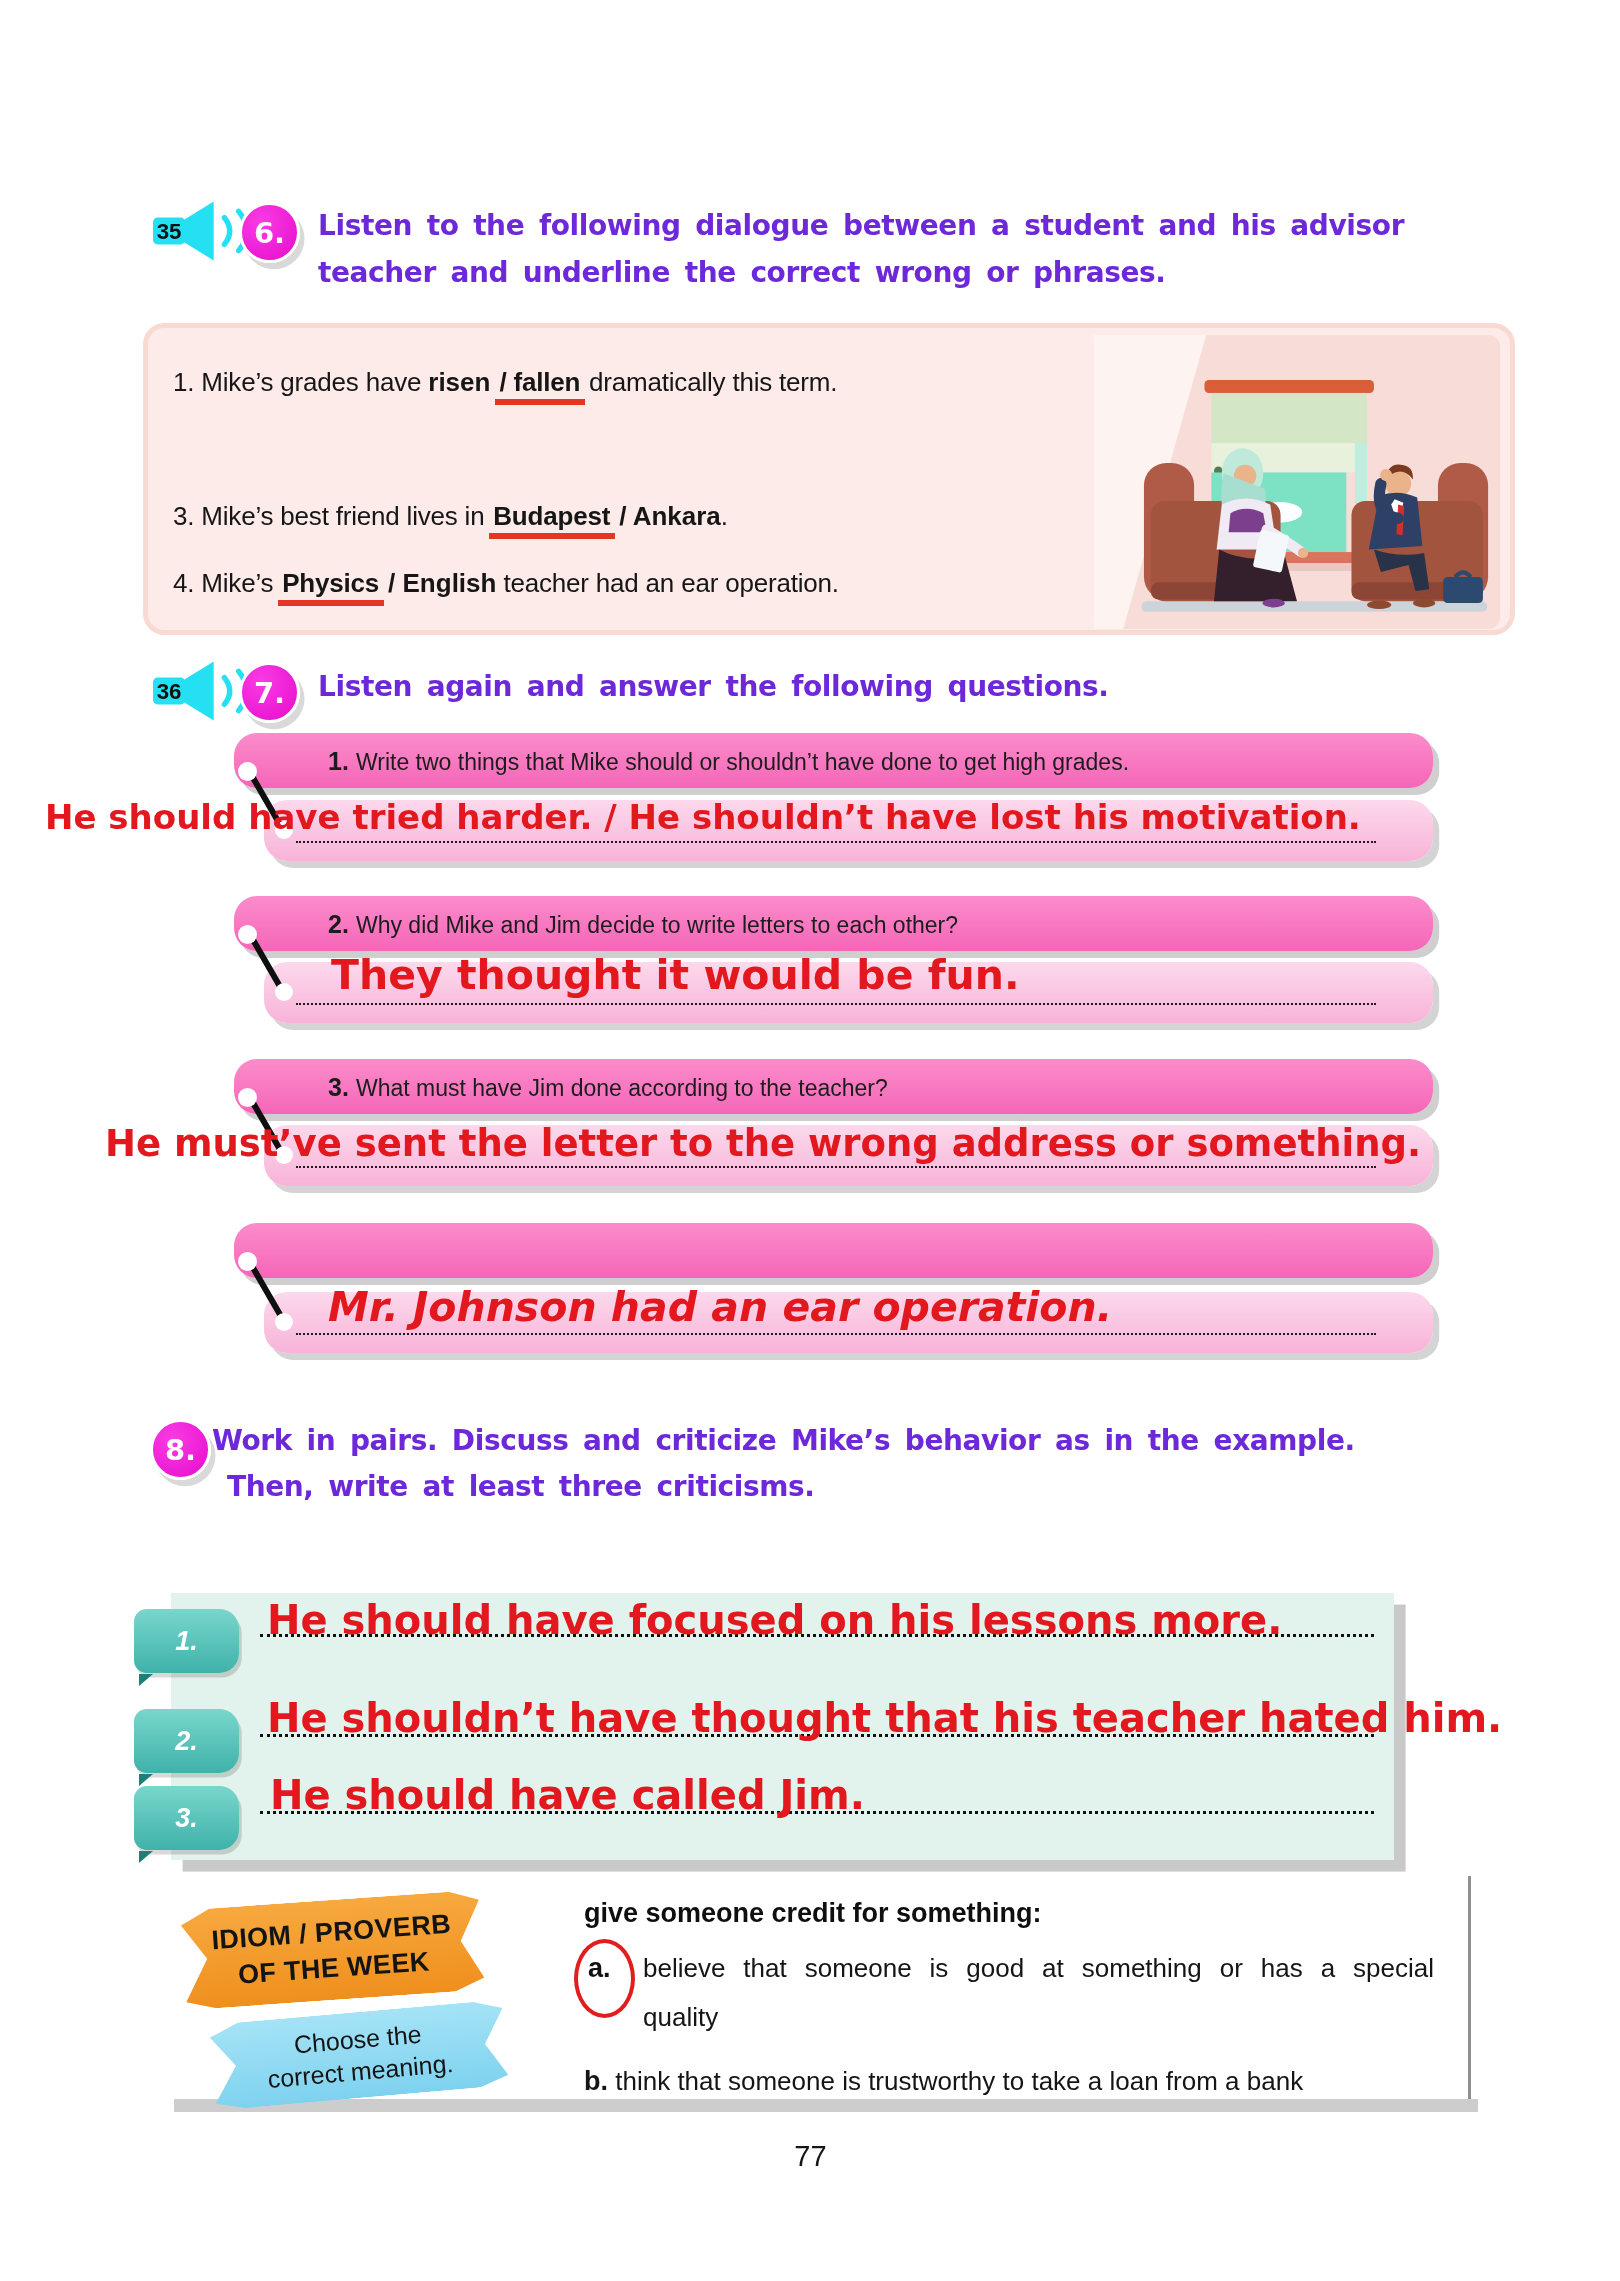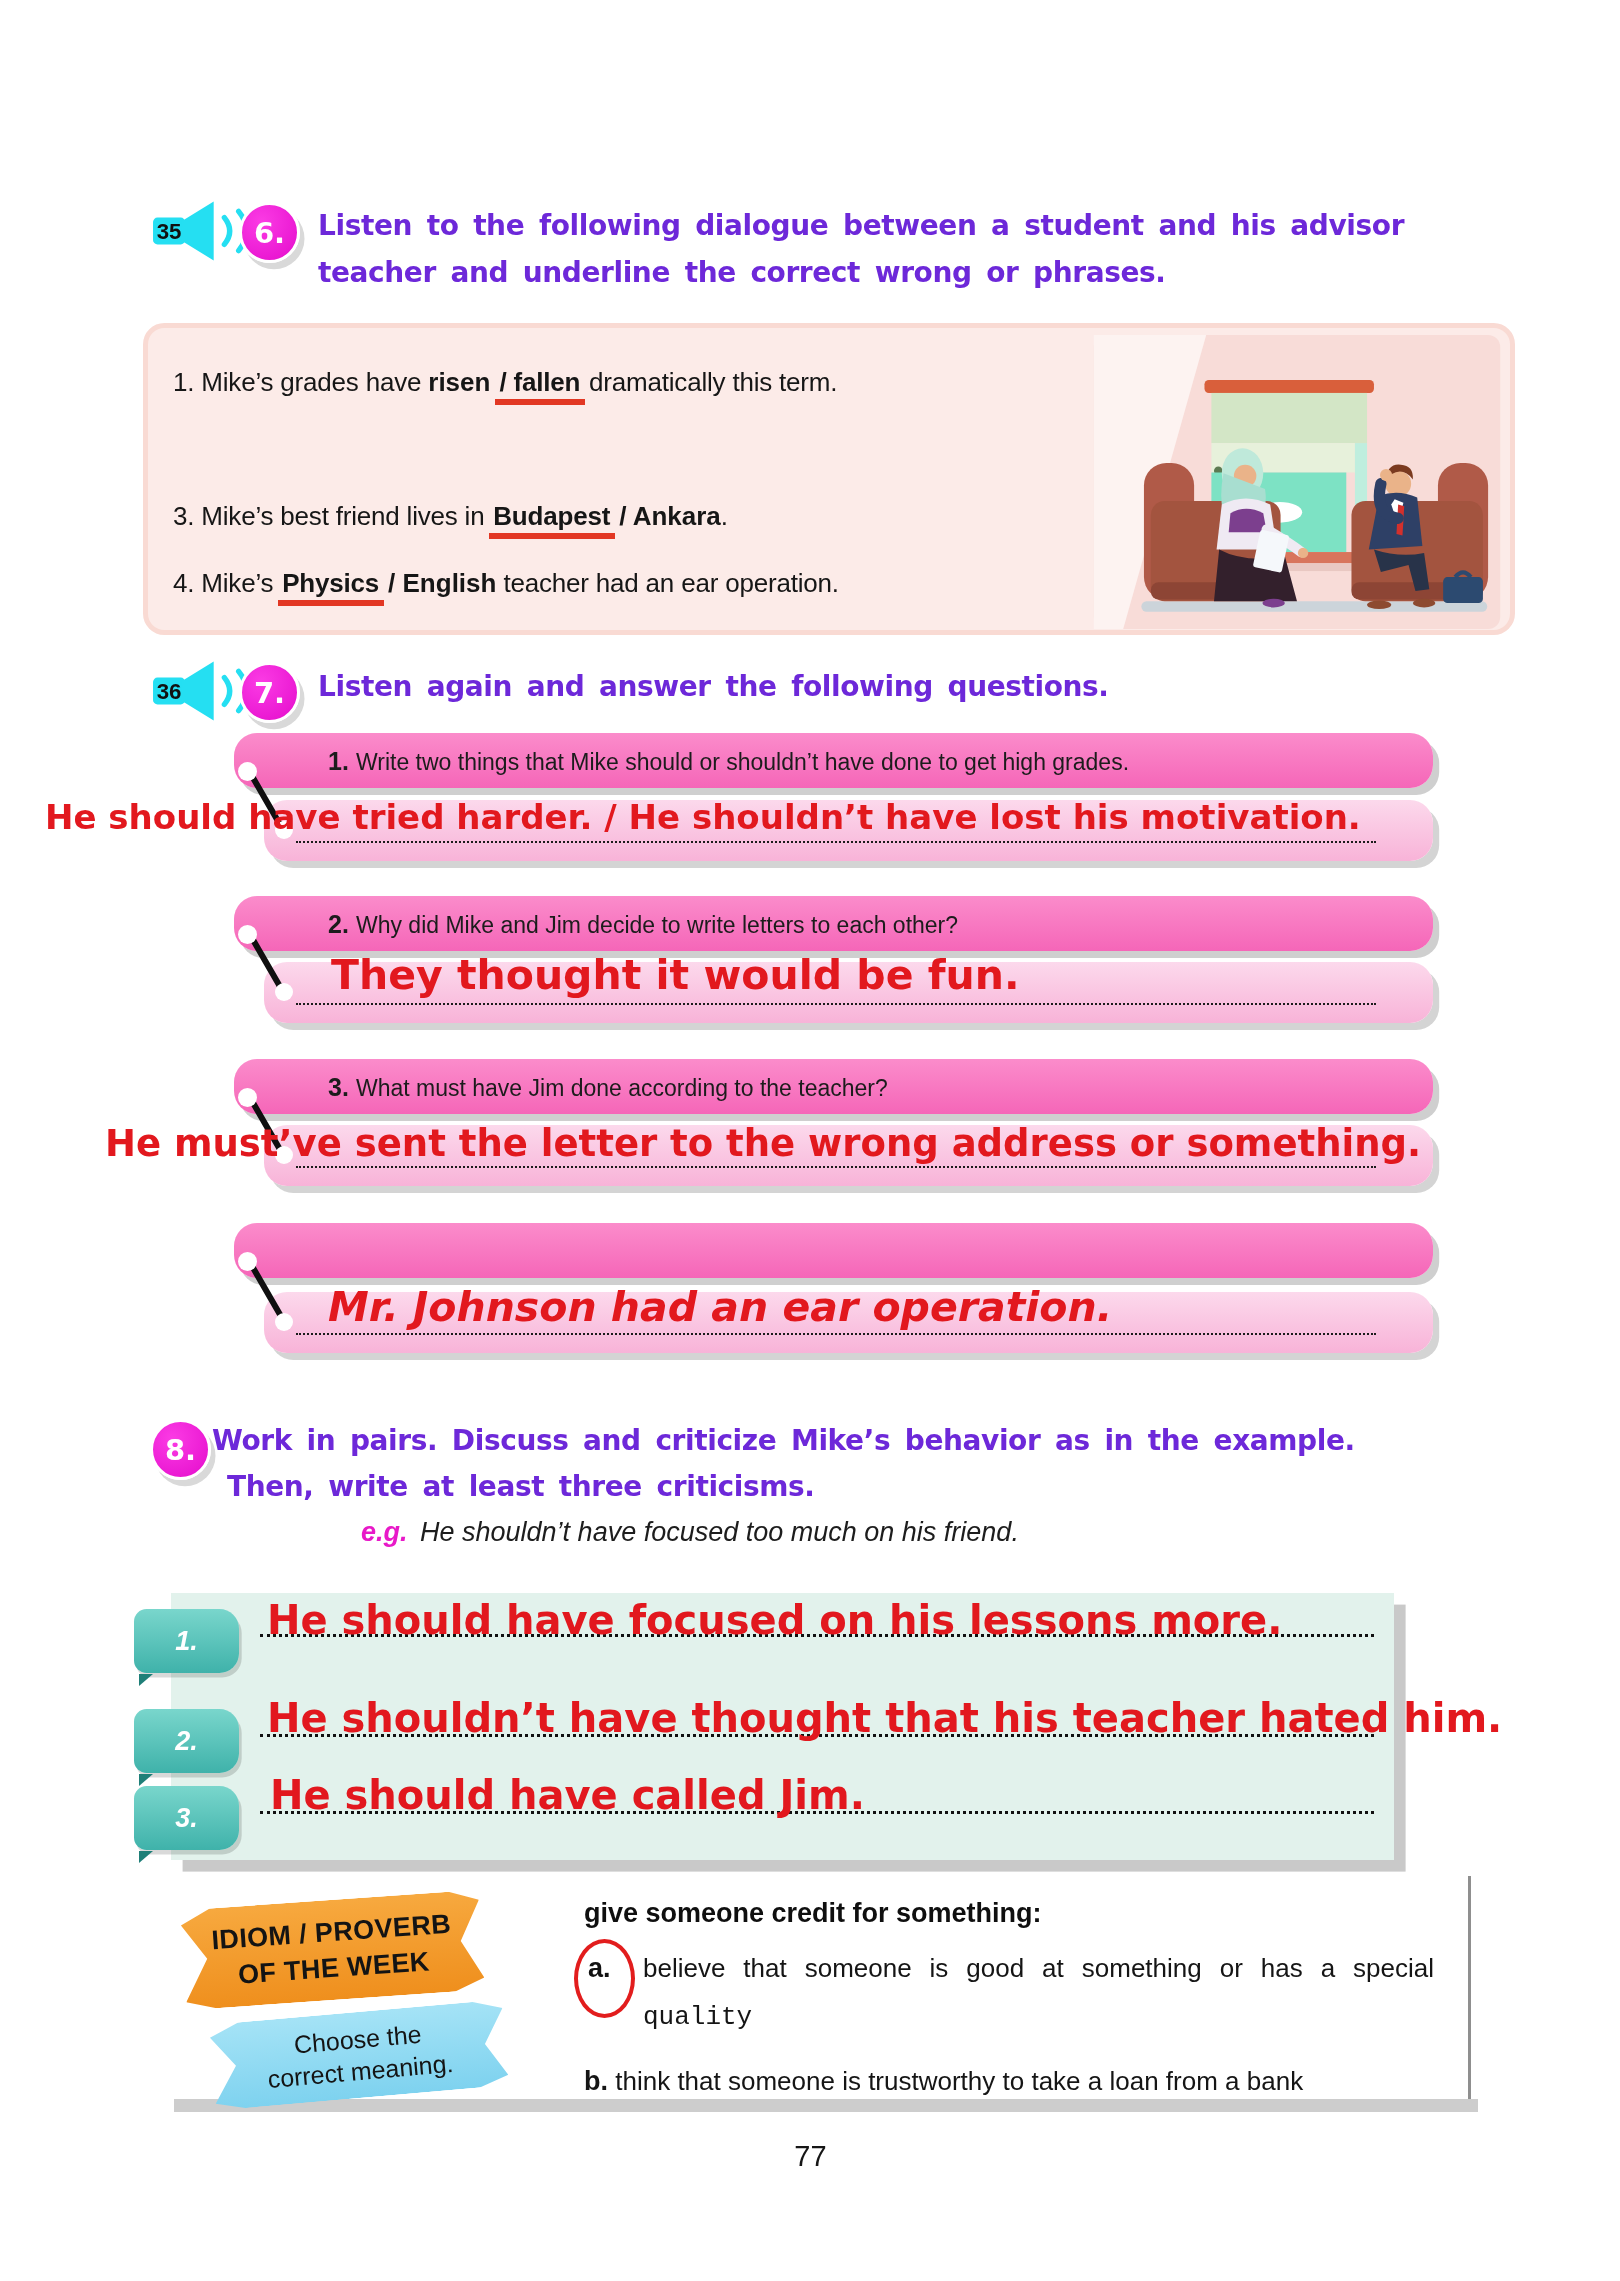--- a/index.html
+++ b/index.html
@@ -67,21 +67,21 @@
   .banner-orange{left:183px;top:1900px;width:299px;height:100px;transform:rotate(-4deg);
           background:linear-gradient(#f7a93f,#ef8f1d);font-size:27px;line-height:36px;letter-spacing:0.4px;}
   .banner-blue{left:212px;top:2012px;width:294px;height:86px;transform:rotate(-5deg);
           background:linear-gradient(#a5e3f6,#7ed2ef);font-size:25px;line-height:32px;font-weight:normal;}
   .idiom-phrase{position:absolute;left:584px;top:1898px;font-size:27px;font-weight:bold;color:#0f0f0f;}
   .opt-label{font-weight:bold;font-size:27px;}
   .a-circle{position:absolute;left:574px;top:1939px;width:53px;height:71px;border:4.5px solid #e21d1d;
             border-radius:50%;}
   .idiom-a1{position:absolute;left:643px;top:1953px;width:791px;font-size:26px;color:#151515;
             text-align:justify;text-align-last:justify;}
-  .idiom-a2{position:absolute;left:643px;top:2002px;font-size:26px;color:#151515;font-family:Liberation Mono, monospace;}
+  .idiom-a2{position:absolute;left:643px;top:2002px;font-size:26px;color:#151515;}
   .idiom-b{position:absolute;left:584px;top:2066px;font-size:26px;color:#151515;white-space:nowrap;}
   .page-num{position:absolute;left:0;right:0;top:2140px;text-align:center;font-size:29px;color:#161616;}
 
   .jline1{text-align:justify;}
 </style>
 </head>
 <body>
 
 <div class="page">
 
@@ -217,23 +217,20 @@
     <div class="dot a-dot"></div>
     <div class="a-line"></div>
   </div>
   <div class="hand" style="left:328px;top:1287px;font-size:41px;font-style:italic;">Mr. Johnson had an ear operation.</div>
 
   <div class="num-badge" style="left:150px;top:1419px;">
     <span>8.</span>
   </div>
   <div class="ex-title jline1" style="left:212px;top:1424px;width:1292px;">Work in pairs. Discuss and criticize Mike’s behavior  as in the example.</div>
   <div class="ex-title" style="left:227px;top:1470px;">Then, write at least three criticisms.</div>
-  <div class="eg">
-    <span class="lbl">e.g.</span><span class="txt">He shouldn’t have focused too much on his friend.</span>
-  </div>
 
   <div class="mint-box">
     <div class="ribbon" style="top:16px;">
         <span>1.</span>
       </div>
     <div class="ribbon" style="top:116px;">
         <span>2.</span>
       </div>
     <div class="ribbon" style="top:193px;">
         <span>3.</span>

